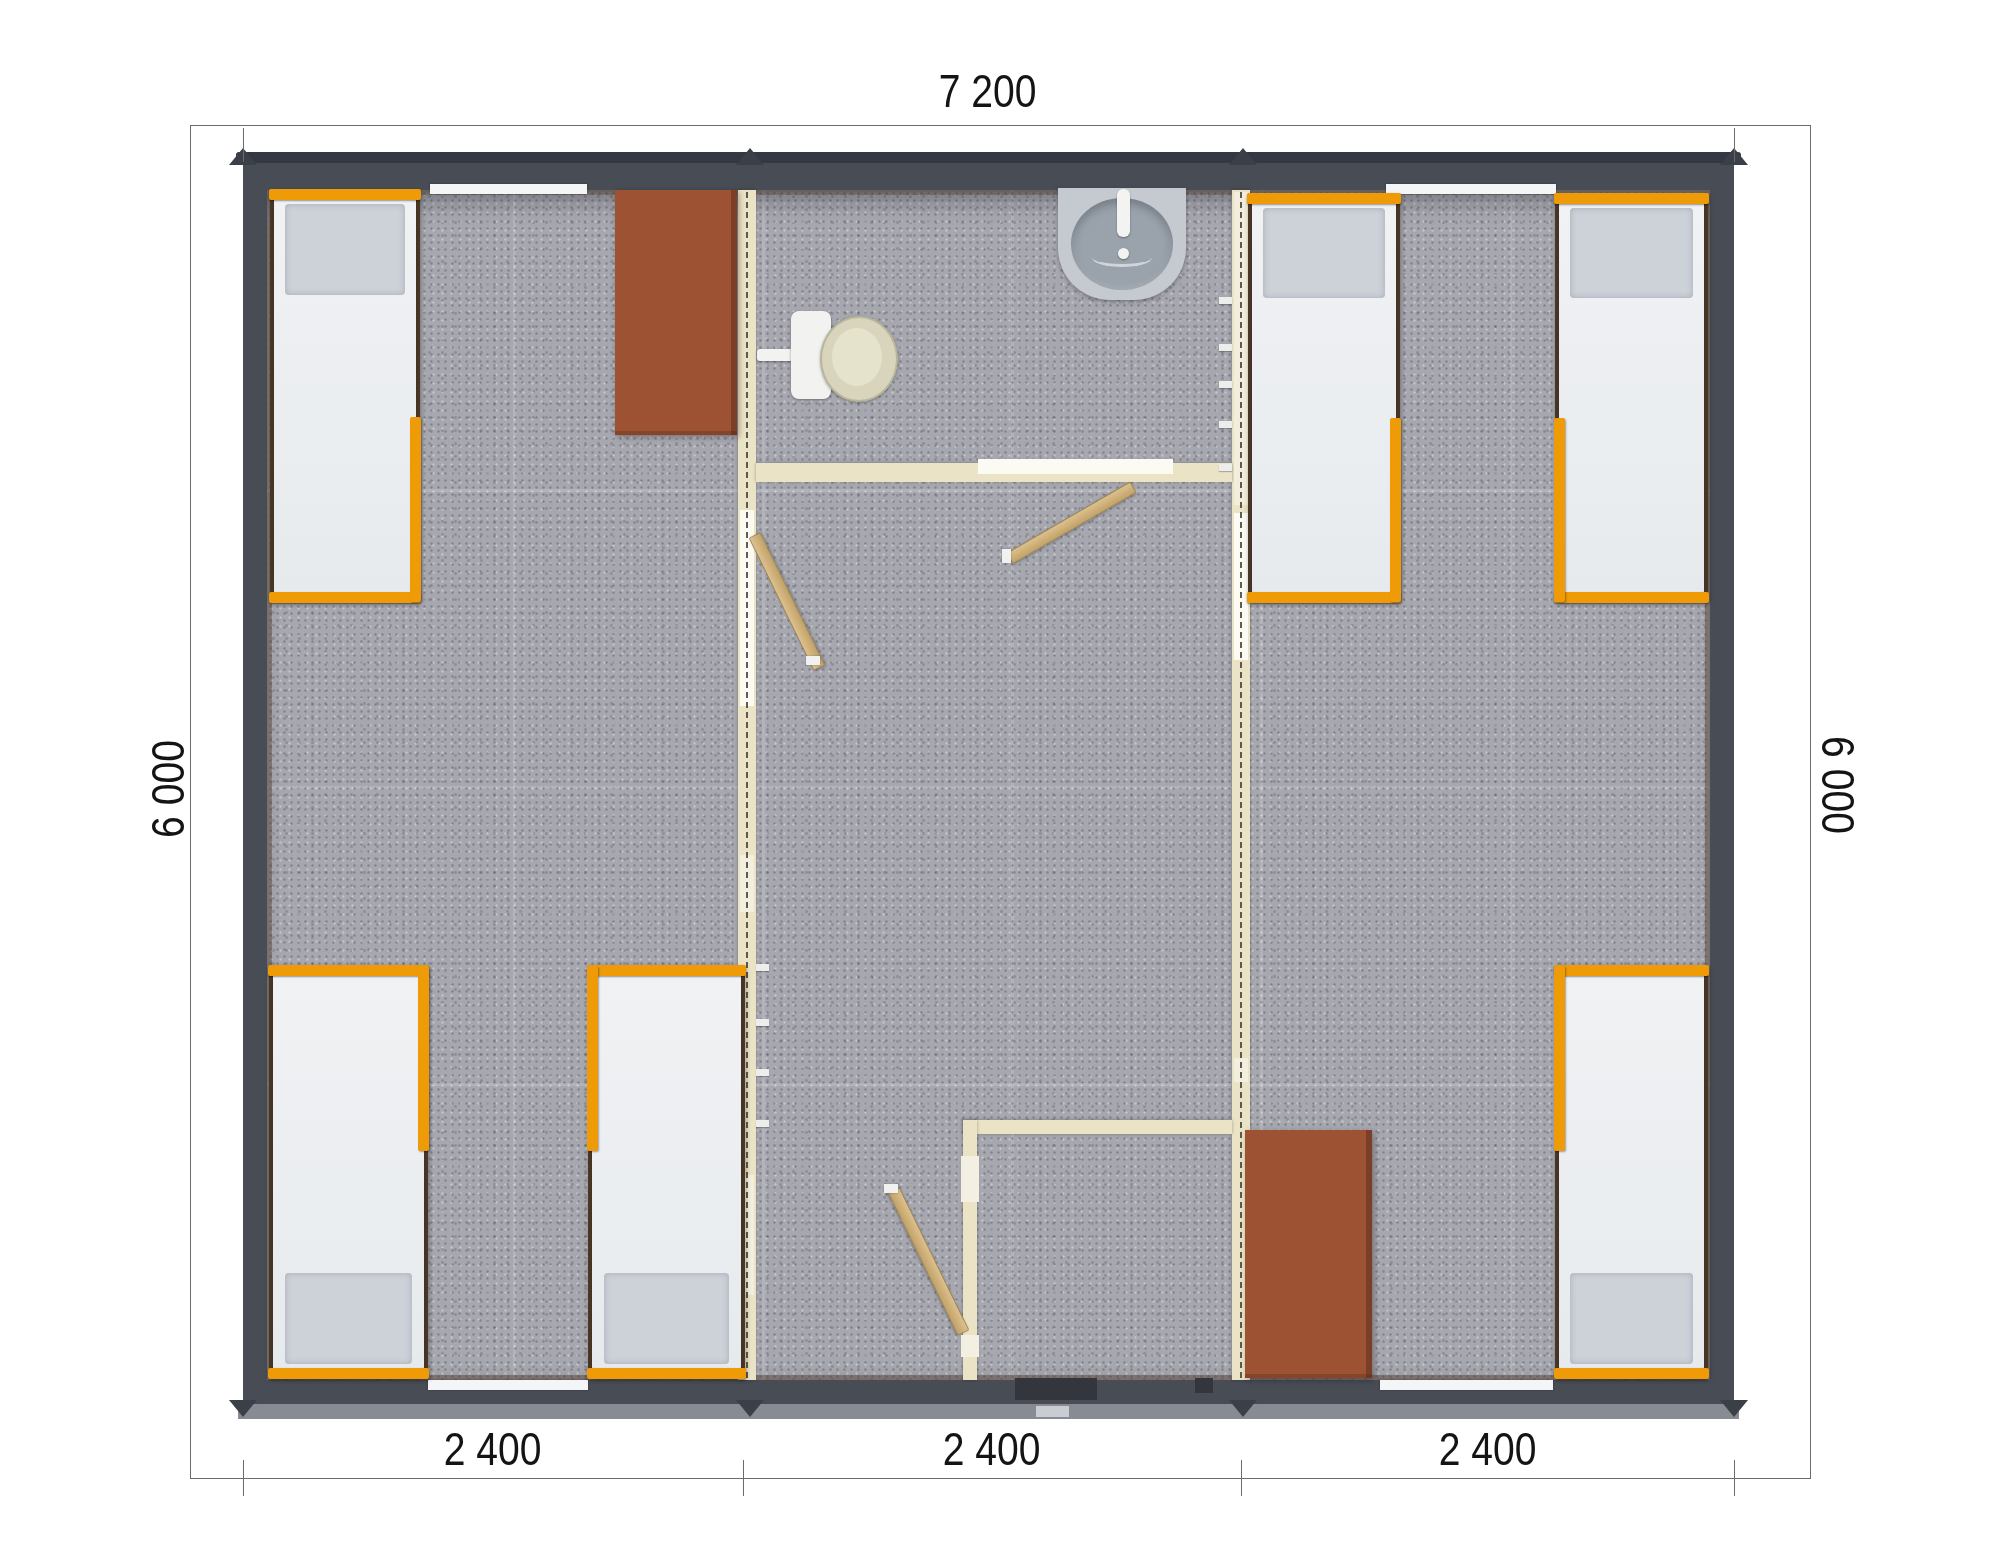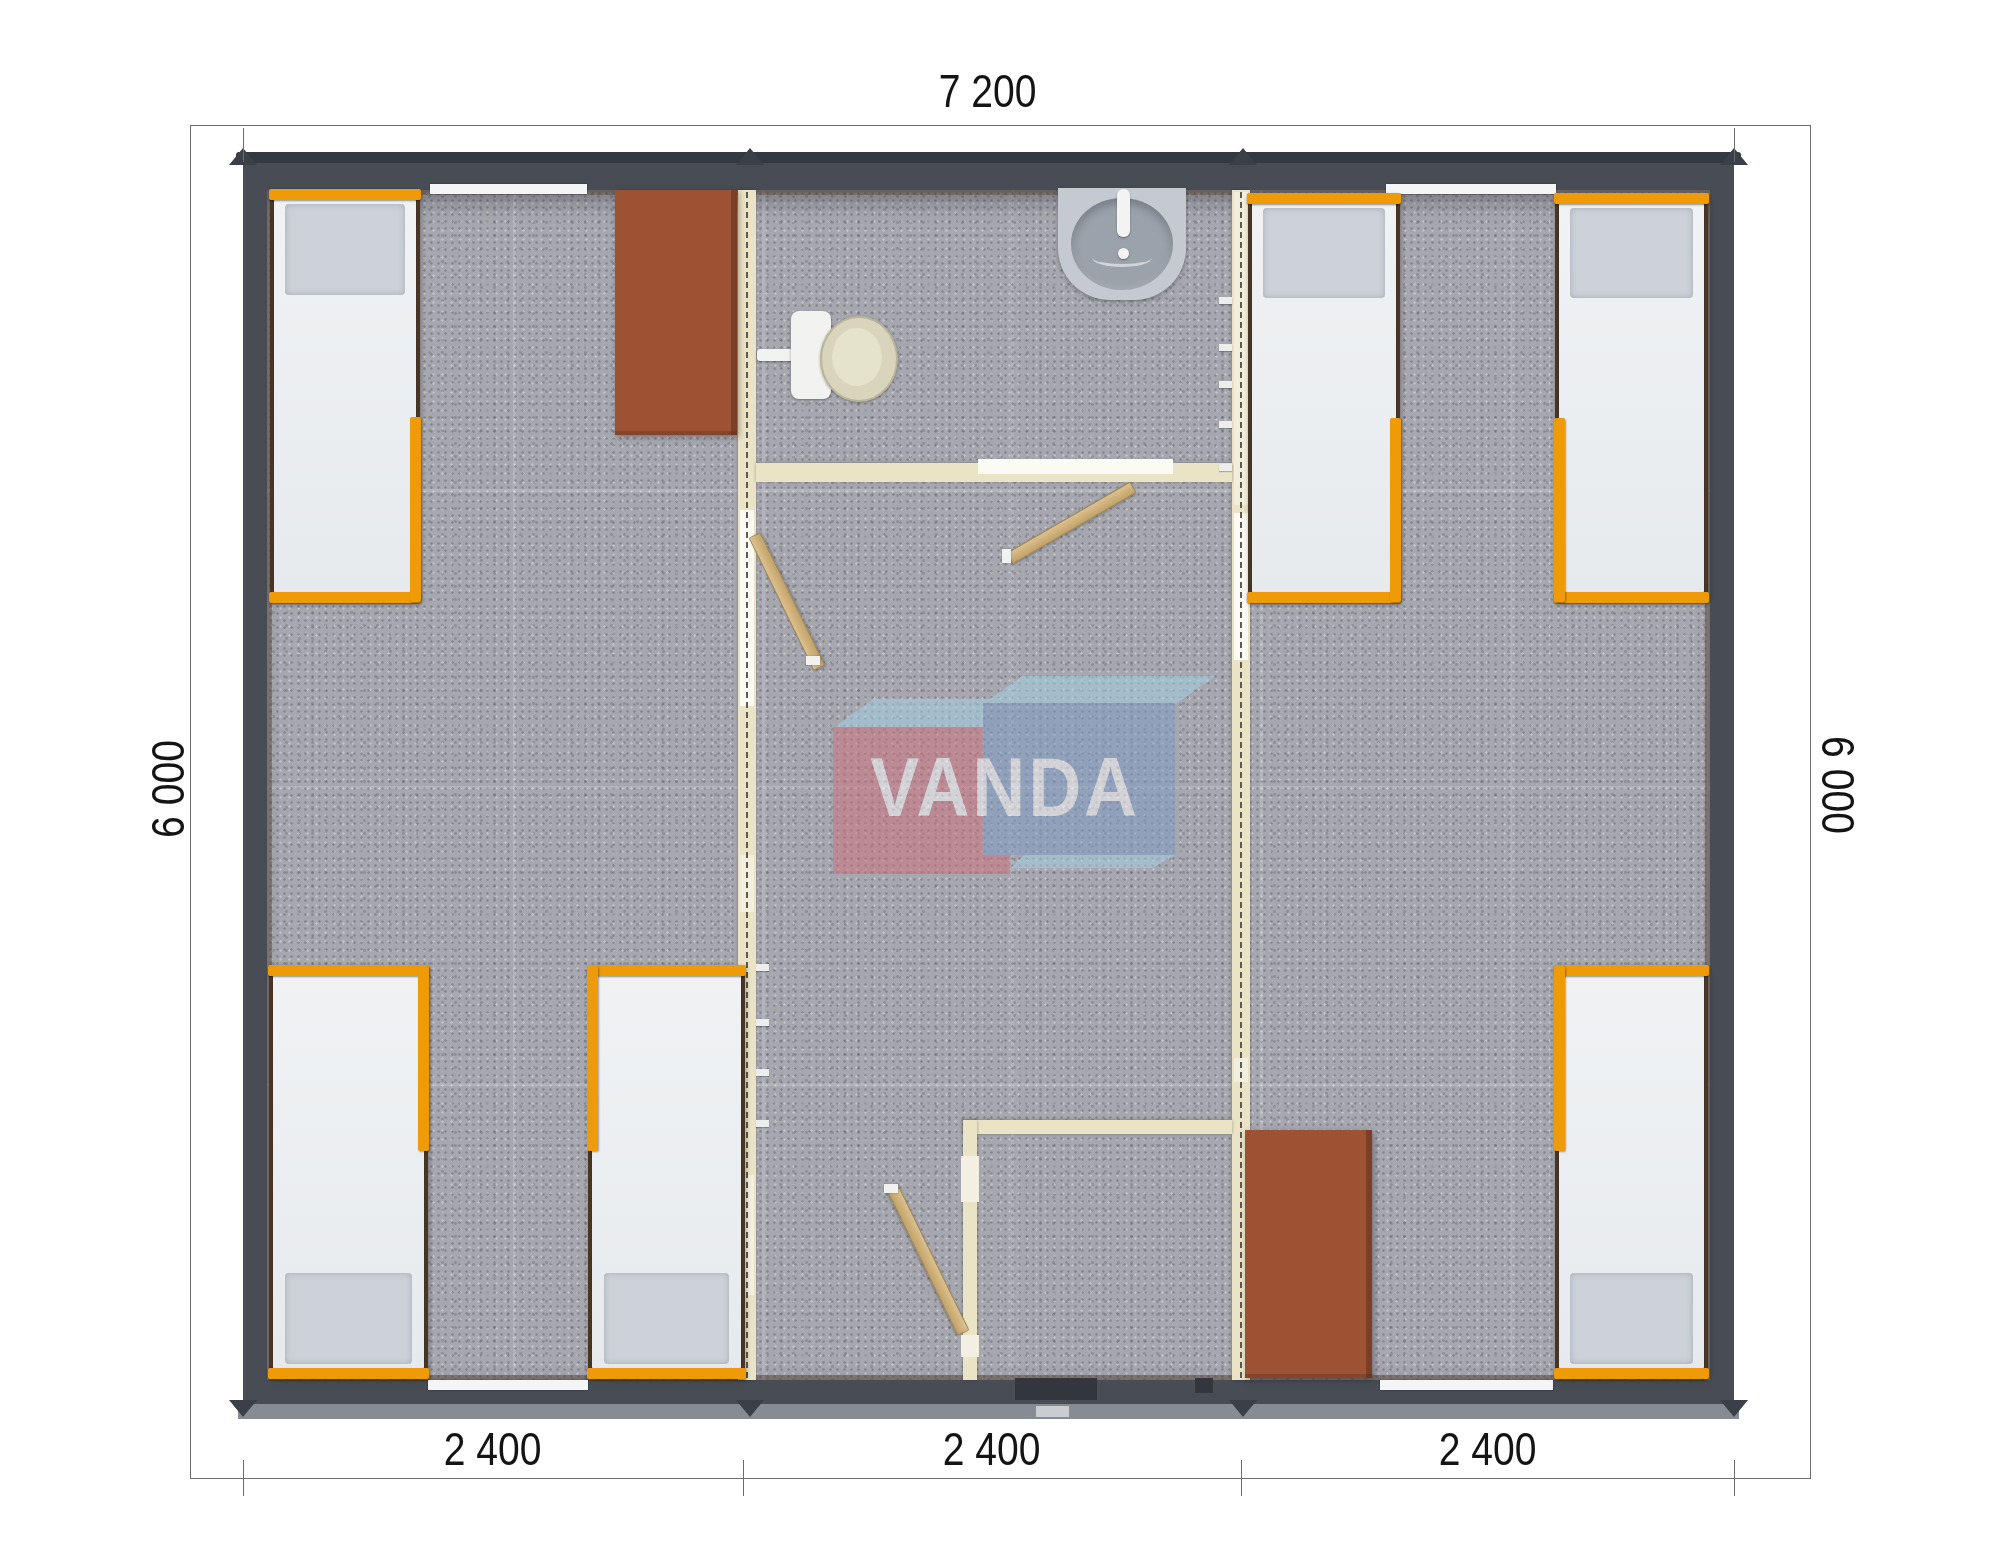--- a/index.html
+++ b/index.html
@@ -181,28 +181,20 @@
       <div class="abs sink-chrome" style="left: 1118px; top: 248px; width: 11px; height: 11px; border-radius: 50%;"></div>
       <div class="abs sink-drain" style="left: 1092px; top: 248px; width: 60px; height: 16px;"></div>
       <div class="abs door" style="left: 748px; top: 535px; width: 11px; height: 146px; transform: rotate(-26deg); transform-origin: 50% 0px;"></div>
       <div class="abs door" style="left: 1127px; top: 487px; width: 11px; height: 141px; transform: rotate(60deg); transform-origin: 50% 0px;"></div>
       <div class="abs door" style="left: 957px; top: 1333px; width: 11px; height: 157px; transform: rotate(154deg); transform-origin: 50% 0px;"></div>
       <div class="abs cap" style="left: 806px; top: 656px; width: 14px; height: 9px;"></div>
       <div class="abs cap" style="left: 1002px; top: 549px; width: 9px; height: 14px;"></div>
       <div class="abs cap" style="left: 884px; top: 1184px; width: 14px; height: 9px;"></div>
     </div>
 
-  <div class="abs" id="watermark">
-    <div class="abs wm-red-top"></div>
-    <div class="abs wm-red"></div>
-    <div class="abs wm-blue-top"></div>
-    <div class="abs wm-blue"></div>
-    <div class="abs wm-blue-bevel"></div>
-    <div class="abs wm-text">VANDA</div>
-  </div>
 
   <div class="abs dimline" style="left:190px;top:125px;width:1620px;height:1px;"></div>
   <div class="abs dimline" style="left:190px;top:1478px;width:1620px;height:1px;"></div>
   <div class="abs dimline" style="left:190px;top:125px;width:1px;height:1354px;"></div>
   <div class="abs dimline" style="left:1810px;top:125px;width:1px;height:1354px;"></div>
   <div class="abs dimtick" style="left:243px;top:128px;width:1px;height:34px;"></div>
   <div class="abs dimtick" style="left:1734px;top:128px;width:1px;height:34px;"></div>
   <div class="abs dimtick" style="left:243px;top:1460px;width:1px;height:36px;"></div>
   <div class="abs dimtick" style="left:743px;top:1460px;width:1px;height:36px;"></div>
   <div class="abs dimtick" style="left:1241px;top:1460px;width:1px;height:36px;"></div>

